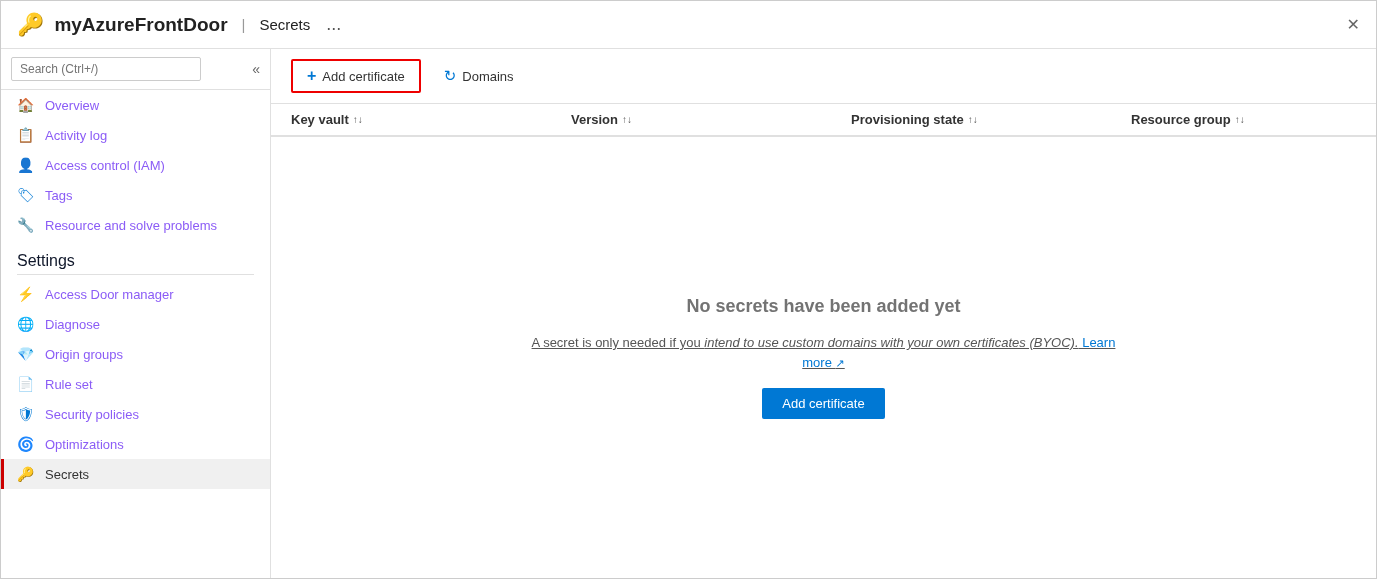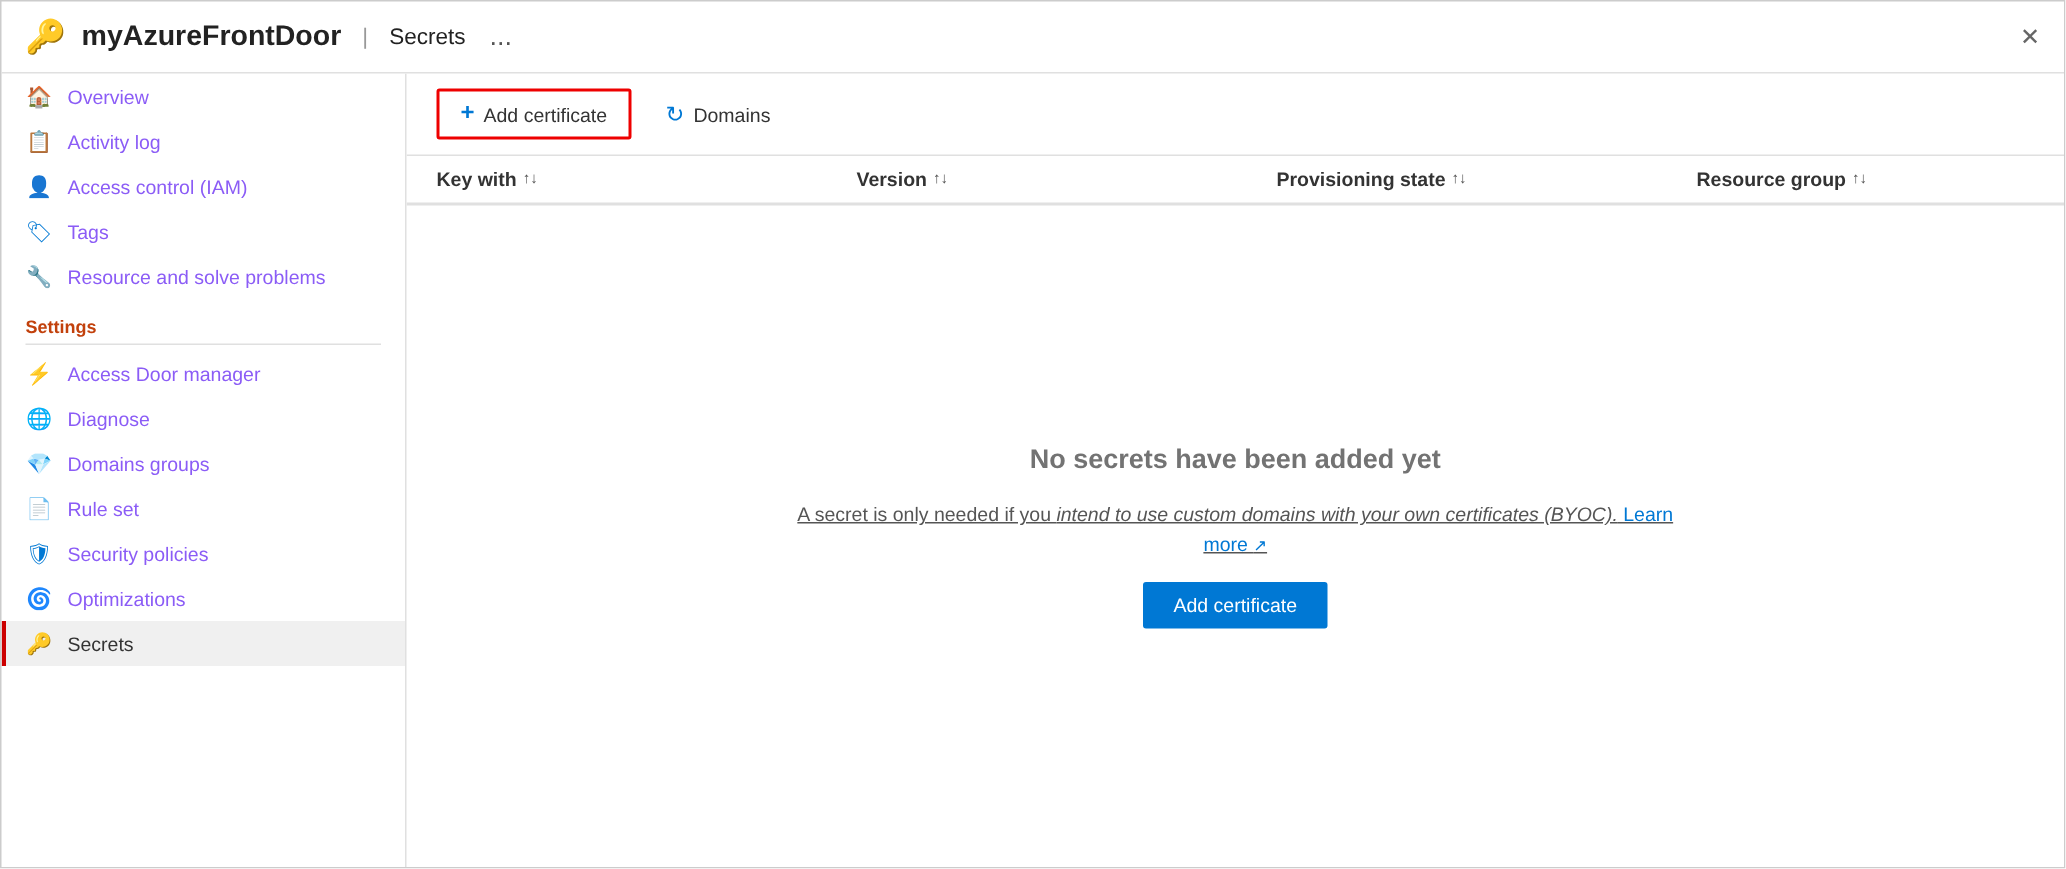--- a/index.html
+++ b/index.html
@@ -24,21 +24,21 @@
     .sidebar-search { display: flex; align-items: center; padding: 8px 10px; border-bottom: 1px solid #e0e0e0; gap: 6px; }
     .sidebar-search input { border: 1px solid #ccc; border-radius: 2px; padding: 4px 8px; width: 190px; font-size: 12px; outline: none; color: #555; }
     .sidebar-collapse { color: #666; font-size: 14px; cursor: pointer; margin-left: auto; background: none; border: none; }
 
     .sidebar-nav { flex: 1; overflow-y: auto; position: relative; }
     .nav-item { display: flex; align-items: center; padding: 7px 16px; gap: 10px; cursor: pointer; color: #0078d4; font-size: 13px; }
     .nav-item.active { background: #f0f0f0; border-left: 2px solid #e00; color: #333; font-weight: 500; }
     .nav-item .nav-icon { font-size: 14px; width: 18px; text-align: center; flex-shrink: 0; }
     .nav-item .nav-label { color: #8b5cf6; }
     .nav-item.active .nav-label { color: #333; }
-    .nav-section-title { padding: 12px 16px 4px 16px; font-size: 12px; font-weight: 700; color: #c2410c; }
+    .nav-section-title { padding: 12px 16px 4px 16px; font-size: 16px; font-weight: 400; color: #0f172a; }
 
     
     .sidebar-nav::-webkit-scrollbar { width: 4px; }
     .sidebar-nav::-webkit-scrollbar-thumb { background: #ccc; }
 
     
     .main { flex: 1; display: flex; flex-direction: column; overflow: hidden; }
 
     
     .toolbar { display: flex; align-items: center; padding: 10px 20px; border-bottom: 1px solid #e0e0e0; gap: 8px; }
@@ -74,20 +74,24 @@
     <span class="title-resource">myAzureFrontDoor</span>
     <span class="title-separator">|</span>
     <span class="title-page">Secrets</span>
     <span class="title-more">...</span>
     <button class="title-close">✕</button>
   </div>
 
   <div class="body">
 
     <div class="sidebar">
+      <div class="sidebar-search">
+        <input type="text" placeholder="Search (Ctrl+/)" style="">
+        <button class="sidebar-collapse">«</button>
+      </div>
       <div class="sidebar-nav">
         <div class="nav-item">
           <span class="nav-icon">🏠</span>
           <span class="nav-label">Overview</span>
         </div>
         <div class="nav-item">
           <span class="nav-icon">📋</span>
           <span class="nav-label">Activity log</span>
         </div>
         <div class="nav-item">
@@ -109,21 +113,21 @@
         <div class="nav-item">
           <span class="nav-icon">⚡</span>
           <span class="nav-label">Access Door manager</span>
         </div>
         <div class="nav-item">
           <span class="nav-icon">🌐</span>
           <span class="nav-label">Diagnose</span>
         </div>
         <div class="nav-item">
           <span class="nav-icon">💎</span>
-          <span class="nav-label">Domains groups</span>
+          <span class="nav-label">Origin groups</span>
         </div>
         <div class="nav-item">
           <span class="nav-icon">📄</span>
           <span class="nav-label">Rule set</span>
         </div>
         <div class="nav-item">
           <span class="nav-icon">🛡</span>
           <span class="nav-label">Security policies</span>
         </div>
         <div class="nav-item">
@@ -145,21 +149,21 @@
           <span>Add certificate</span>
         </button>
         <button class="btn-refresh">
           <span class="refresh-icon">↻</span>
           <span>Domains</span>
         </button>
       </div>
 
       <div class="table-header">
         <div class="col-header">
-          <span>Key with</span>
+          <span>Key vault</span>
           <span class="sort-icon">↑↓</span>
         </div>
         <div class="col-header">
           <span>Version</span>
           <span class="sort-icon">↑↓</span>
         </div>
         <div class="col-header">
           <span>Provisioning state</span>
           <span class="sort-icon">↑↓</span>
         </div>

